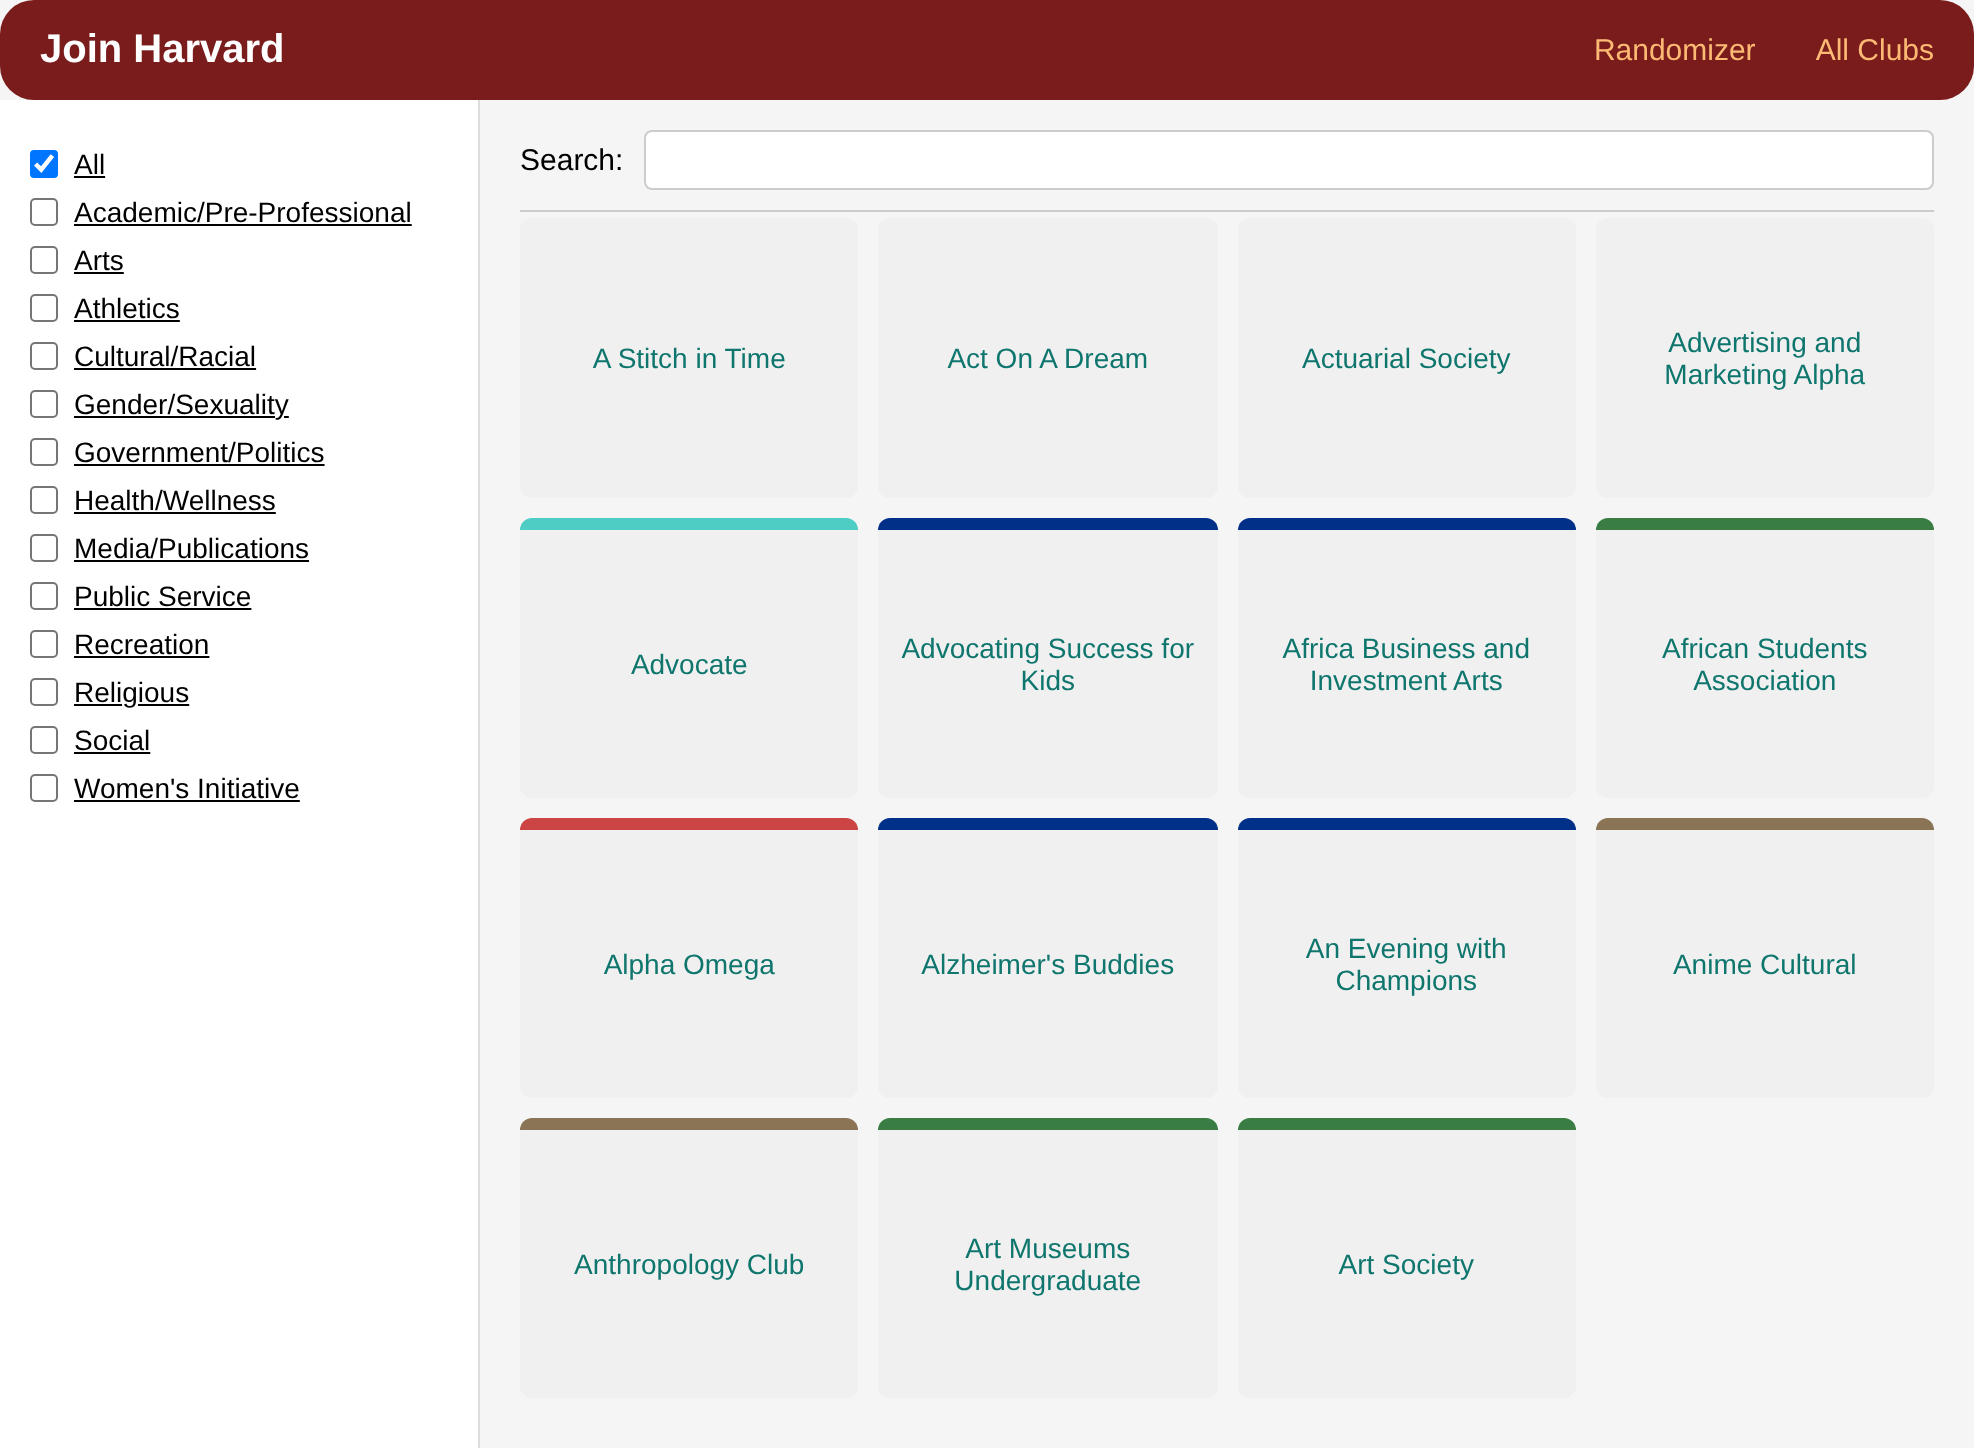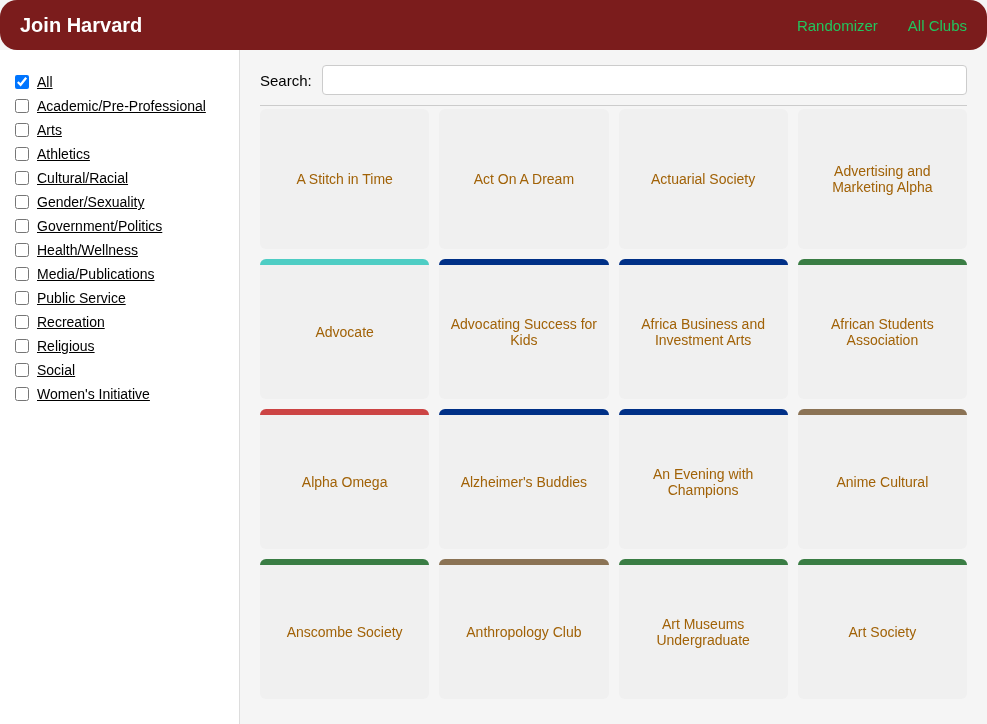--- a/index.html
+++ b/index.html
@@ -18,21 +18,21 @@
     .header-title {
       font-size: 20px;
       font-weight: bold;
       flex: 1;
     }
     .header-nav {
       display: flex;
       gap: 30px;
     }
     .header-nav a {
-      color: #22c55e;
+      color: #fdba74;
       text-decoration: none;
       font-size: 15px;
       cursor: pointer;
     }
 
     
     .main-layout {
       display: flex;
       min-height: calc(100vh - 50px);
     }
@@ -113,21 +113,21 @@
       flex-shrink: 0;
     }
     .card-body {
       flex: 1;
       display: flex;
       align-items: center;
       justify-content: center;
       text-align: center;
       padding: 10px;
       font-size: 14px;
-      color: #a16207;
+      color: #0f766e;
     }
   </style>
 </head>
 <body>
 
 <div class="header">
   <div class="header-title">Join Harvard</div>
   <nav class="header-nav">
     <a>Randomizer</a>
     <a>All Clubs</a>
@@ -241,24 +241,20 @@
         </div>
         <div class="card">
           <div class="card-color-bar" style="background: rgb(0, 48, 135);"></div>
           <div class="card-body">An Evening with Champions</div>
         </div>
         <div class="card">
           <div class="card-color-bar" style="background: rgb(139, 115, 85);"></div>
           <div class="card-body">Anime Cultural</div>
         </div>
         <div class="card">
-          <div class="card-color-bar" style="background: rgb(58, 125, 68);"></div>
-          <div class="card-body">Anscombe Society</div>
-        </div>
-        <div class="card">
           <div class="card-color-bar" style="background: rgb(139, 115, 85);"></div>
           <div class="card-body">Anthropology Club</div>
         </div>
         <div class="card">
           <div class="card-color-bar" style="background: rgb(58, 125, 68);"></div>
           <div class="card-body">Art Museums Undergraduate</div>
         </div>
         <div class="card">
           <div class="card-color-bar" style="background: rgb(58, 125, 68);"></div>
           <div class="card-body">Art Society</div>

